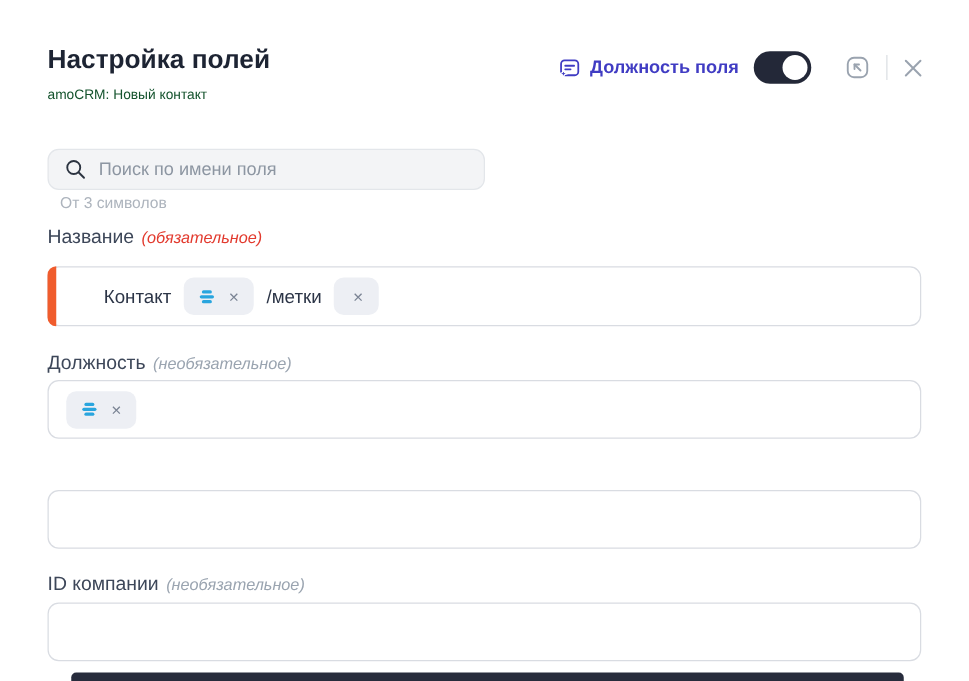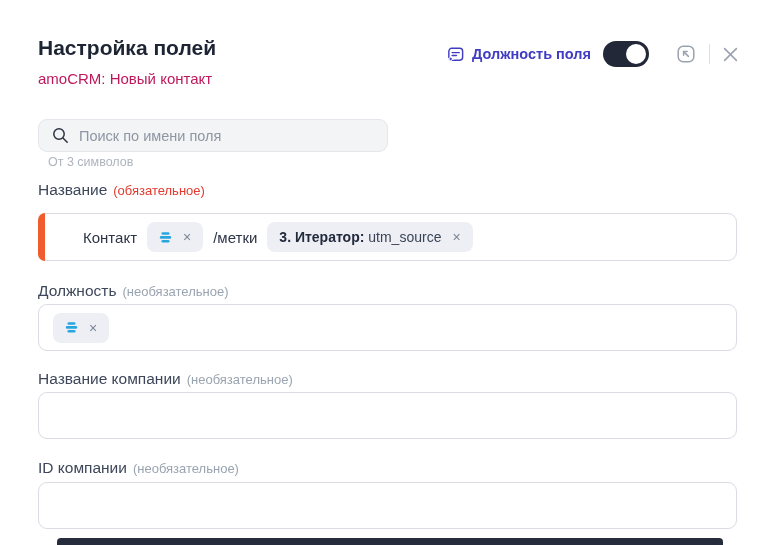--- a/index.html
+++ b/index.html
@@ -1,37 +1,37 @@
 <!DOCTYPE html>
 <html><head>
 <meta charset="utf-8">
 <style>
   * { margin:0; padding:0; box-sizing:border-box; }
   html,body { width:775px; height:545px; background:#ffffff; font-family:"Liberation Sans", sans-serif; }
   .panel { position:relative; width:775px; height:545px; background:#fff; overflow:hidden; }
 
   .page-title { position:absolute; left:38px; top:36px; font-size:21px; font-weight:700; color:#1d2433; }
-  .page-subtitle { position:absolute; left:38px; top:70px; font-size:15px; color:#be185d; }
+  .page-subtitle { position:absolute; left:38px; top:70px; font-size:11px; color:#14532d; }
 
   .header-actions { position:absolute; top:40px; right:36px; display:flex; align-items:center; height:28px; }
   .basic-fields-btn { display:flex; align-items:center; gap:7px; color:#403cc3; font-size:14.5px; font-weight:600; cursor:pointer; }
   .toggle { width:46px; height:26px; border-radius:13px; background:#232838; position:relative; margin-left:12px; cursor:pointer; }
   .toggle .knob { position:absolute; right:3px; top:3px; width:20px; height:20px; border-radius:50%; background:#ffffff; }
   .open-window-btn { margin-left:26px; display:flex; cursor:pointer; }
   .vdivider { width:1px; height:20px; background:#dcdfe4; margin:0 12px; }
   .close-btn { display:flex; cursor:pointer; }
 
   .search-wrap { position:absolute; left:38px; top:119px; width:350px; height:33px; background:#f3f4f6; border:1px solid #e3e6ea; border-radius:9px; display:flex; align-items:center; padding-left:13px; }
   .search-wrap svg { flex:0 0 auto; }
   .search-input { flex:1; border:none; outline:none; background:transparent; font-family:Liberation Sans, sans-serif; font-size:14.5px; color:#2c3547; padding:0 10px; }
   .search-input::placeholder { color:#8d96a2; opacity:1; }
   .search-hint { position:absolute; left:48px; top:155px; font-size:12.5px; color:#adb4bd; }
 
   .field-label { position:absolute; left:38px; font-size:15.5px; color:#3d4759; font-weight:400; }
-  .field-label .note { font-size:13px; color:#9aa4b0; margin-left:6px; }
+  .field-label .note { font-size:13px; color:#9aa4b0; margin-left:6px;font-style:italic; }
   .field-label .note.required { color:#e23a2e; }
 
   .field-input { position:absolute; left:38px; width:699px; height:48px; background:#fff; border:1px solid #d9dce2; border-radius:9px; display:flex; align-items:center; padding:0 12px 0 14px; }
   .field-input.has-accent { padding-left:30px; }
   .accent-bar { position:absolute; left:-1px; top:-1px; bottom:-1px; width:7px; background:#f05c2d; border-radius:9px 0 0 9px; }
 
   .plain-text { font-size:15px; color:#2c3547; white-space:nowrap; }
   .chip { display:inline-flex; align-items:center; gap:8px; background:#edeff4; border-radius:8px; padding:7px 12px; font-size:14px; color:#222a3c; white-space:nowrap; margin:0 10px; cursor:default; }
   .chip:first-child { margin-left:0; }
   .chip .b { font-weight:700; }
@@ -97,42 +97,38 @@
     <span class="chip">
       <svg width="13" height="13" viewBox="0 0 13 13">
         <rect x="2.5" y="1.2" width="8" height="2.6" rx="1.3" fill="#29a5de"></rect>
         <rect x="0.8" y="5.1" width="11.4" height="2.6" rx="1.3" fill="#29a5de"></rect>
         <rect x="2.5" y="9" width="8" height="2.6" rx="1.3" fill="#29a5de"></rect>
       </svg>
       <span class="x">×</span>
     </span>
     <span class="plain-text">/метки</span>
     <span class="chip">
-      <span><span class="b">3. Итератор:</span> <span class="v">utm_source</span></span>
       <span class="x">×</span>
     </span>
   </div>
 
   <div class="field-label" style="top:282px;">
     <span>Должность</span><span class="note">(необязательное)</span>
   </div>
   <div class="field-input" style="top:304px; height:47px;">
     <span class="chip">
       <svg width="13" height="13" viewBox="0 0 13 13">
         <rect x="2.5" y="1.2" width="8" height="2.6" rx="1.3" fill="#29a5de"></rect>
         <rect x="0.8" y="5.1" width="11.4" height="2.6" rx="1.3" fill="#29a5de"></rect>
         <rect x="2.5" y="9" width="8" height="2.6" rx="1.3" fill="#29a5de"></rect>
       </svg>
       <span class="x">×</span>
     </span>
   </div>
 
-  <div class="field-label" style="top:370px;">
-    <span>Название компании</span><span class="note">(необязательное)</span>
-  </div>
   <div class="field-input" style="top:392px; height:47px;"></div>
 
   <div class="field-label" style="top:459px;">
     <span>ID компании</span><span class="note">(необязательное)</span>
   </div>
   <div class="field-input" style="top:482px; height:47px;"></div>
 
   <div class="bottom-bar"></div>
 
 </div>

